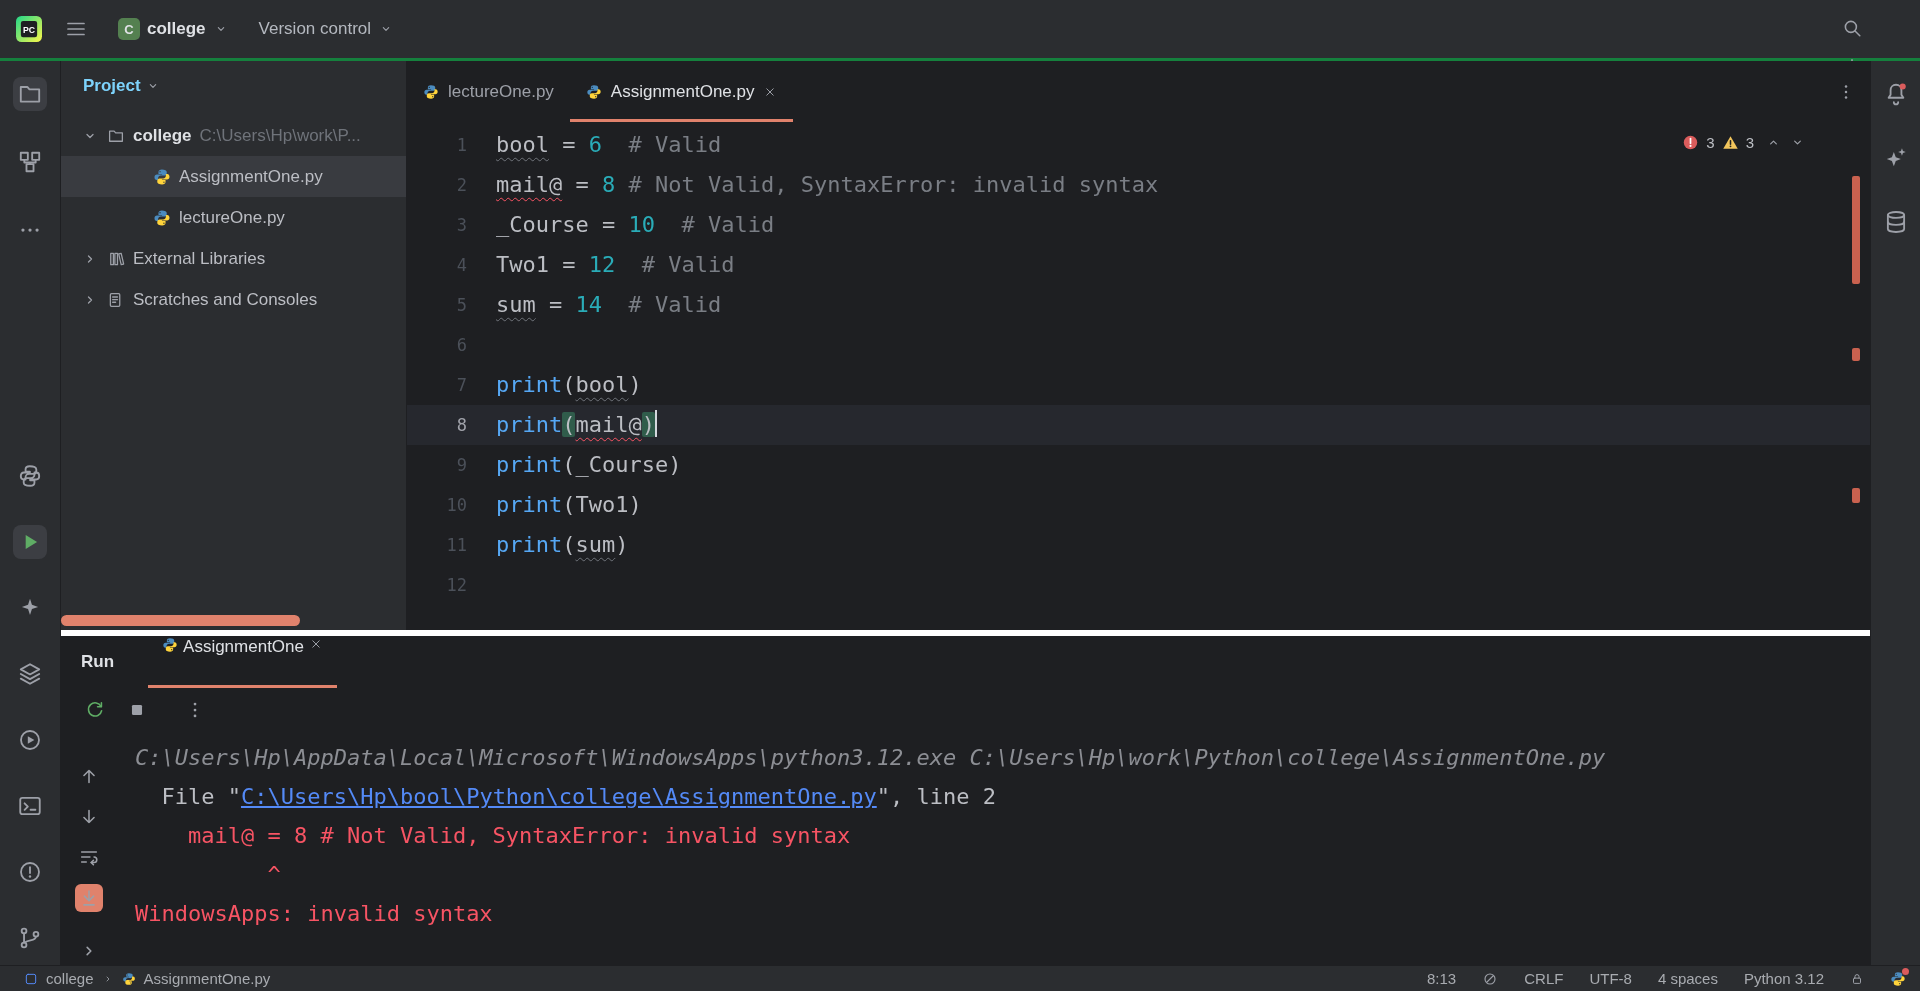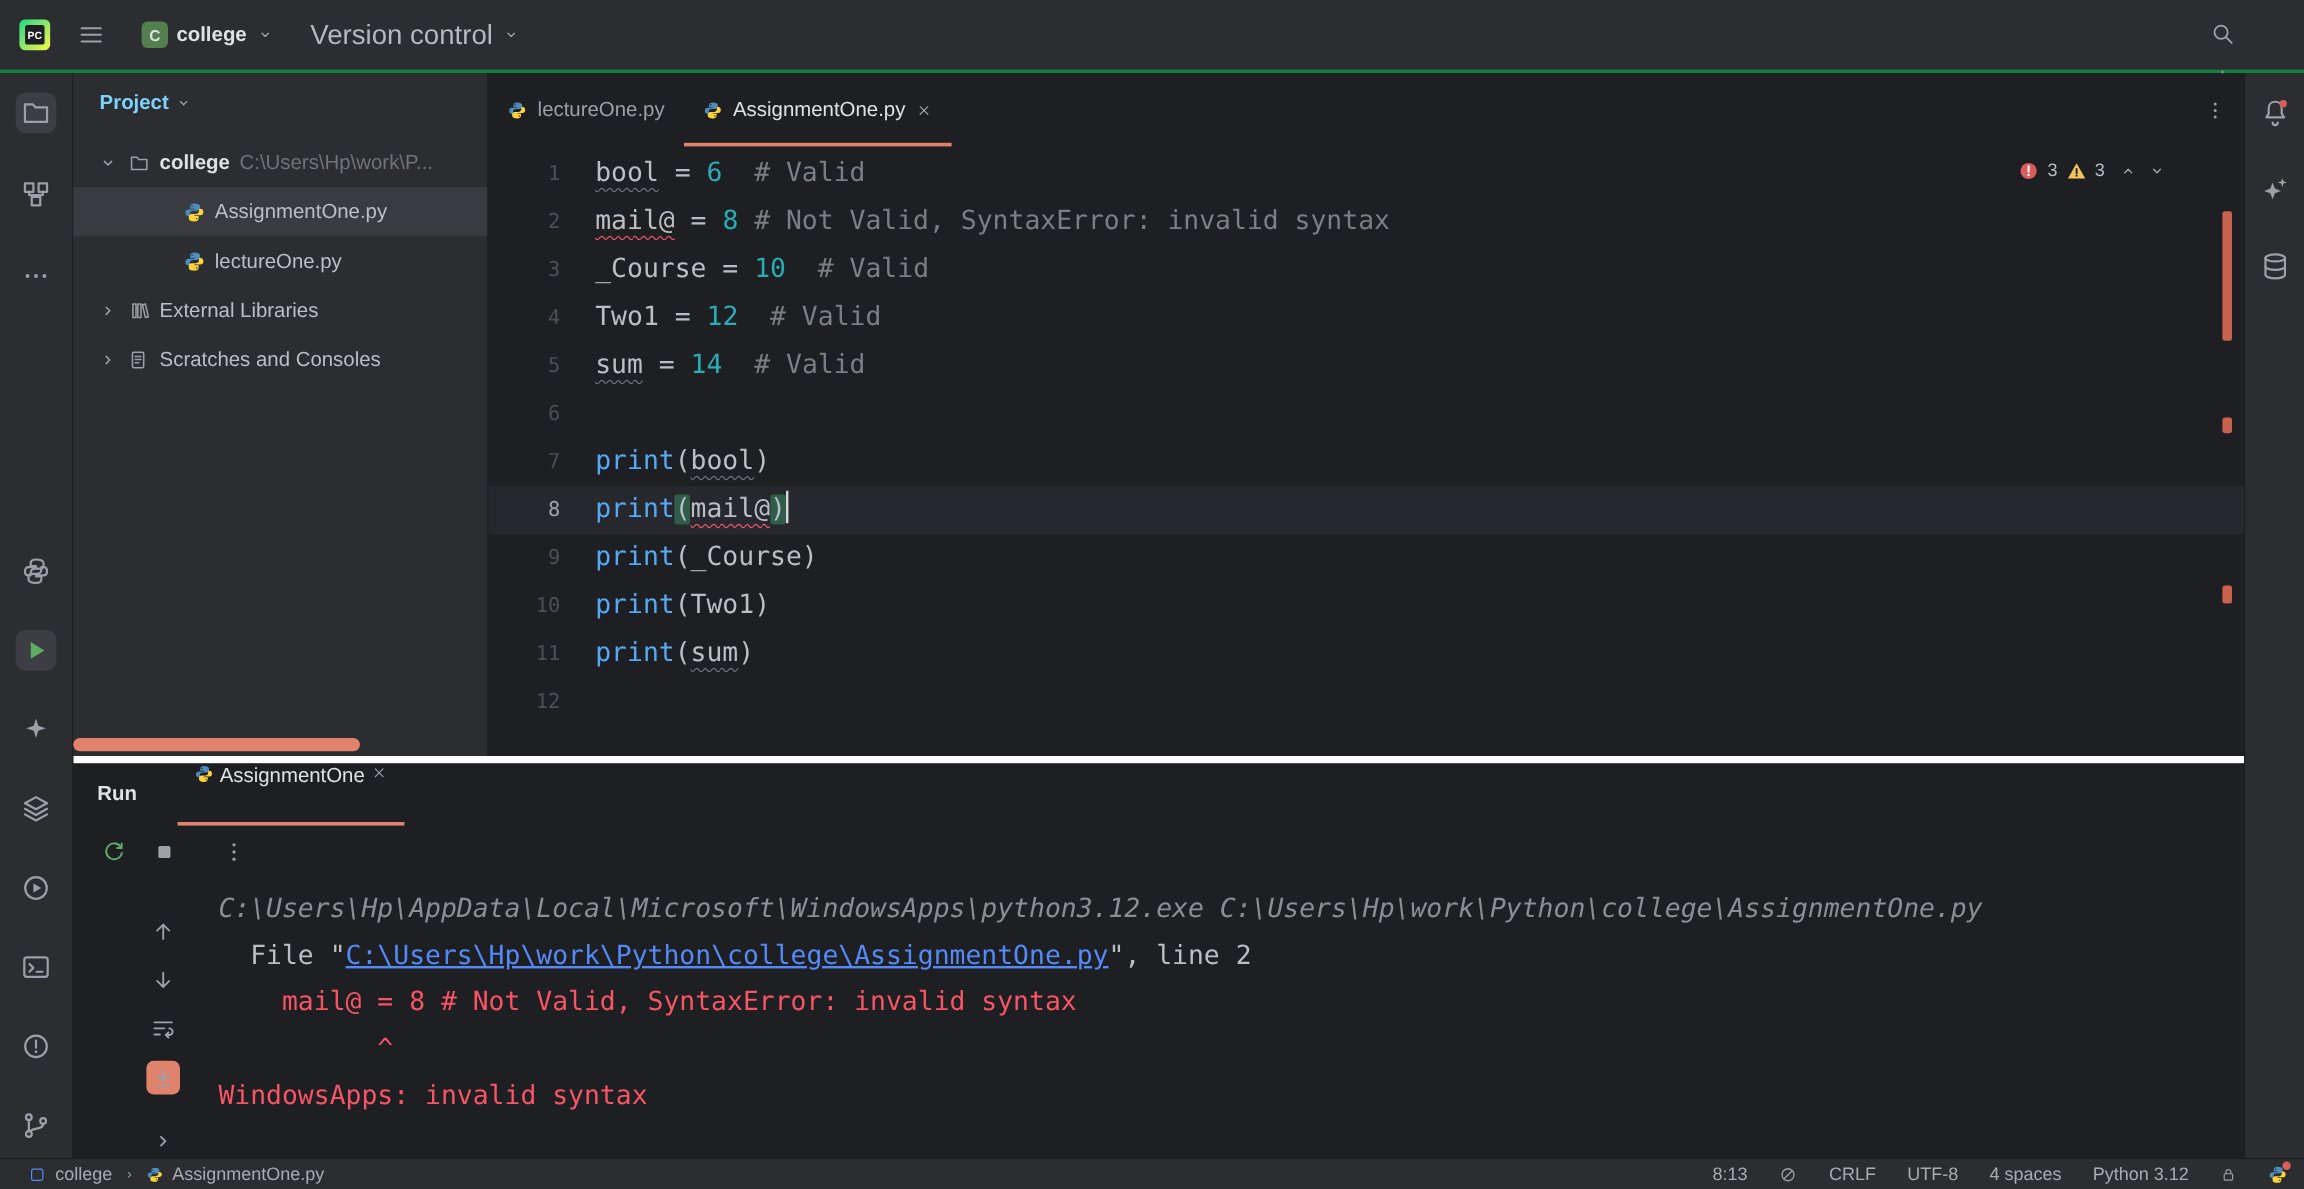--- a/index.html
+++ b/index.html
@@ -16,21 +16,21 @@
   .ic16 { width:16px; height:16px; }
   .ic14 { width:14px; height:14px; }
   .ic12 { width:12px; height:12px; }
 
   
   .titlebar { height:61px; background:#2B2D30; border-bottom:3px solid #15803d; display:flex; align-items:center; padding:0 0 0 16px; flex:none; }
   .tb-left { display:flex; align-items:center; gap:14px; }
   .tb-widget { display:flex; align-items:center; gap:7px; padding:6px 8px; border-radius:6px; cursor:default; }
   .tb-proj-badge { width:22px; height:22px; border-radius:5px; background:#548050; color:#DFE1E5; font-size:13px; font-weight:700; display:flex; align-items:center; justify-content:center; }
   .tb-proj-name { color:#DFE1E5; font-size:17px; font-weight:700; }
-  .tb-vcs { color:#B4B8BF; font-size:23px; }
+  .tb-vcs { color:#B4B8BF; font-size:17px; }
   .tb-right { margin-left:auto; display:flex; align-items:center;flex-direction:column; }
   .tb-btn { width:40px; height:40px; display:flex; align-items:center; justify-content:center; border-radius:6px; }
   .runcfg { display:flex; align-items:center; gap:6px; color:#9DA0A8; font-size:17px; padding:0 10px; margin-right:6px; }
   .win-btn { width:52px; height:61px; display:flex; align-items:center; justify-content:center; }
   .tb-sep { width:26px; }
 
   
   .body { flex:1; display:flex; min-height:0; }
   .strip { width:61px; background:#2B2D30; position:relative; flex:none; }
   .strip.left { border-right:1px solid #1E1F22; }
@@ -90,21 +90,21 @@
 
   
   .run-panel { height:335px; border-top:6px solid #ffffff; display:flex; flex-direction:column; background:#1E1F22; flex:none; }
   .run-header { height:52px; display:flex; align-items:stretch; padding-left:20px; flex:none; }
   .run-title { display:flex; align-items:center; color:#DFE1E5; font-size:17px; font-weight:700; margin-right:34px; }
   .run-tab { display:flex; align-items:flex-start; gap:5px; padding:1px 14px; font-size:17px; color:#DFE1E5; position:relative; }
   .run-tab::after { content:""; position:absolute; left:0; right:0; bottom:0; height:3px; background:#E0826C; }
   .run-toolbar { height:44px; display:flex; align-items:center; gap:12px; padding-left:19px; flex:none; }
   .rt-btn { width:30px; height:30px; display:flex; align-items:center; justify-content:center; border-radius:6px; }
   .rt-more { margin-left:16px; }
-  .run-content { flex:1; display:flex; min-height:0;padding-left:47px; }
+  .run-content { flex:1; display:flex; min-height:0; }
   .run-gutter { width:56px; flex:none; display:flex; flex-direction:column; align-items:center; padding-top:30px; gap:13px; }
   .rg-btn { width:28px; height:28px; display:flex; align-items:center; justify-content:center; border-radius:6px; }
   .rg-btn.active { background:#E0826C; color:#1E1F22; }
   .rg-btn.last { margin-top:12px; }
   .console { flex:1; padding:6px 0 0 18px; font-family:"DejaVu Sans Mono", monospace; font-size:22px; overflow:hidden; }
   .console-line { line-height:39px; white-space:pre; }
   .cs-sys { color:#8C8E94; font-style:italic; }
   .cs-out { color:#BCBEC4; }
   .cs-err { color:#F75464; }
   .cs-link { color:#548AF7; text-decoration:underline; }
@@ -599,21 +599,21 @@
               <span class="rg-btn last">
                 <span class="ic ic22">
                   <svg viewBox="0 0 24 24" xmlns="http://www.w3.org/2000/svg" fill="none" stroke="currentColor" stroke-width="1.7" stroke-linecap="round" stroke-linejoin="round">
                     <path d="M10 8l4 4-4 4"></path>
                   </svg>
                 </span>
               </span>
             </div>
           <div class="console" id="console-lines">
               <div class="console-line"><span class="cs-sys">C:\Users\Hp\AppData\Local\Microsoft\WindowsApps\python3.12.exe C:\Users\Hp\work\Python\college\AssignmentOne.py</span></div>
-              <div class="console-line"><span class="cs-out">  File "</span><span class="cs-link">C:\Users\Hp\work\Python\college\AssignmentOne.py</span><span class="cs-out">", line 2</span></div>
+              <div class="console-line"><span class="cs-out">  File "</span><span class="cs-link">C:\Users\Hp\bool\Python\college\AssignmentOne.py</span><span class="cs-out">", line 2</span></div>
               <div class="console-line"><span class="cs-err">    mail@ = 8 # Not Valid, SyntaxError: invalid syntax</span></div>
               <div class="console-line"><span class="cs-err">          ^</span></div>
               <div class="console-line"><span class="cs-err">WindowsApps: invalid syntax</span></div>
             </div>
         </div>
       </div>
     </div>
 
     <div class="strip right">
       <div class="strip-group" id="rt-strip">

